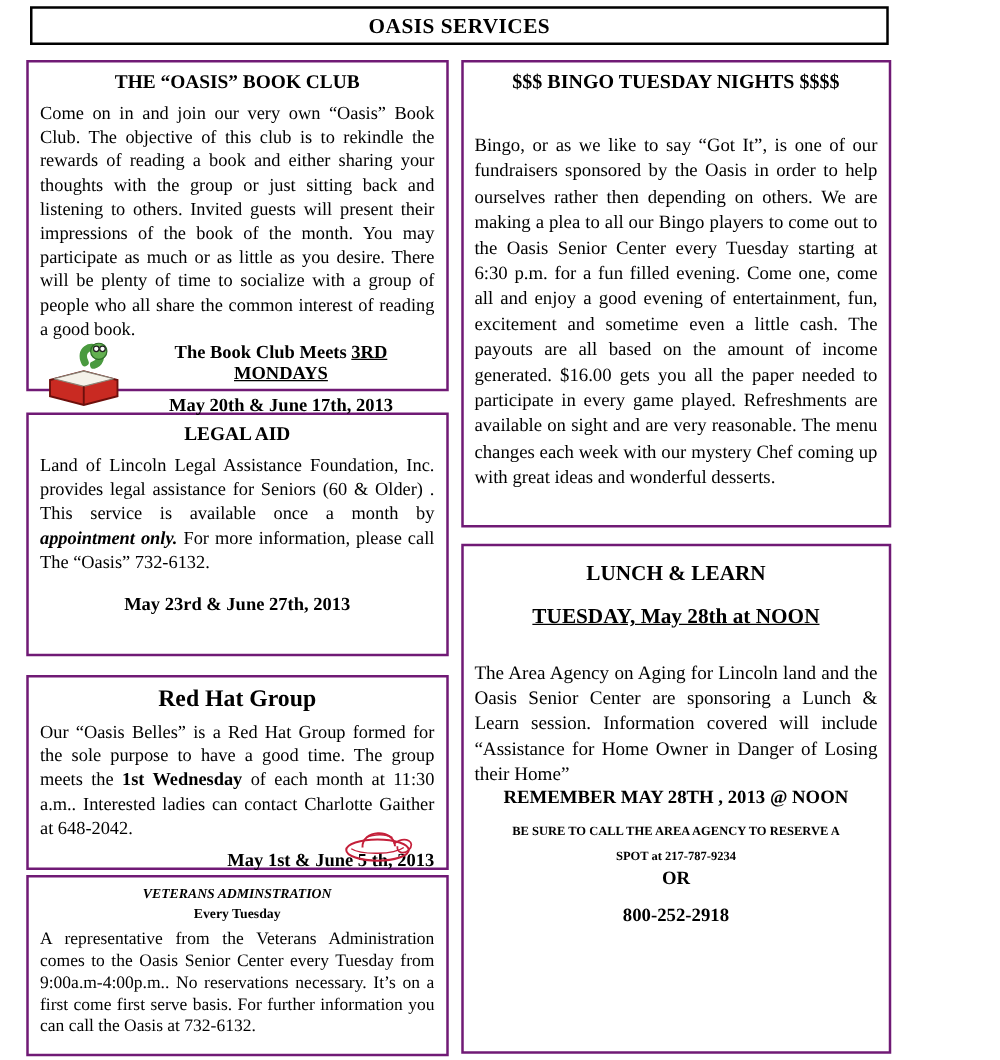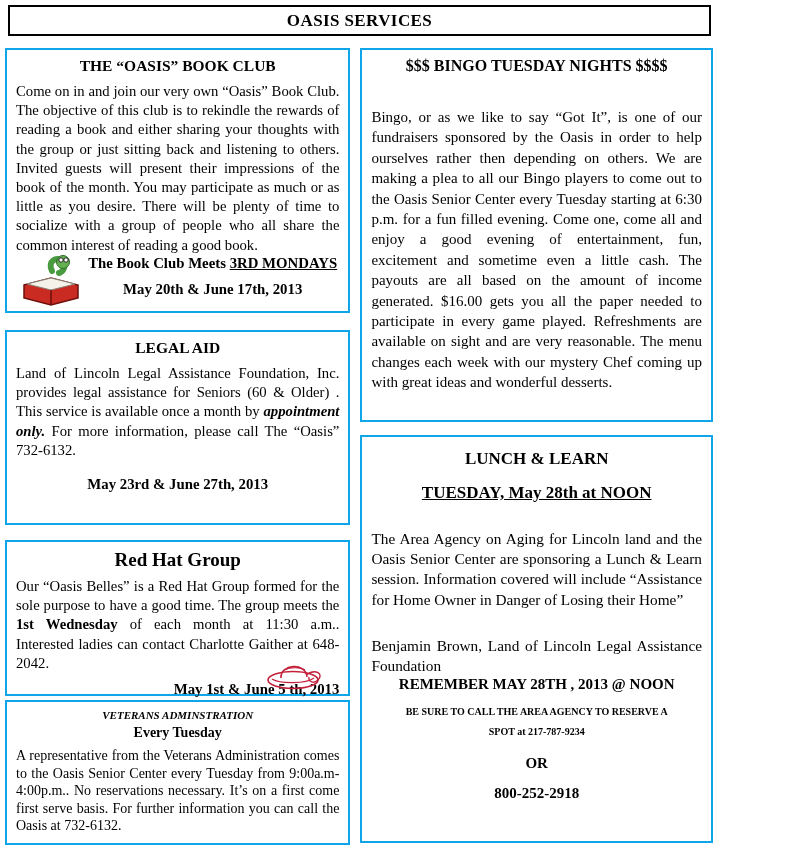--- a/index.html
+++ b/index.html
@@ -3,38 +3,38 @@
 <meta charset="utf-8">
 <style>
   * { margin: 0; padding: 0; box-sizing: border-box; }
   html, body { background: #ffffff; }
   body {
     width: 800px; height: 848px;
     font-family: "Liberation Serif", serif;
     color: #000;
     overflow: hidden;
   }
-  .page { width: 720px; height: 848px; padding: 5px 7px 0 5px; position: relative; }
+  .page { width: 720px; height: 848px; padding: 5px 7px 0 21px; position: relative; }
 
   .header-box {
     border: 2px solid #000;
     margin: 0 2px 12px 3px;
     height: 31px;
     display: flex; align-items: center; justify-content: center;
   }
   .header-box h1 { font-size: 17px; font-weight: bold; letter-spacing: 0.4px; }
 
   .columns { display: flex; gap: 10px; }
   .col-left  { width: 385px; }
   .col-right { width: 393px; }
 
-  .box { border: 2px solid #0ea5e9; padding: 5px 9px; background: #fff; }
+  .box { border: 2px solid #701a75; padding: 5px 9px; background: #fff; }
 
   .box-title { text-align: center; font-weight: bold; font-size: 15.5px; margin: 2px 0 7px; }
-  .box-subtitle { text-align: center; font-weight: bold; font-size: 14px; margin: 0 0 6px; }
+  .box-subtitle { text-align: center; font-weight: bold; font-size: 11px; margin: 0 0 6px; }
 
   .body-text { font-size: 14.7px; line-height: 19.2px; text-align: justify; }
 
   .center-bold { text-align: center; font-weight: bold; font-size: 14.8px; }
   .underline { text-decoration: underline; }
 
   
   .book-club { height: 265px; }
   .legal-aid { height: 195px; margin-top: 17px; }
   .red-hat   { height: 156px; margin-top: 15px; position: relative; }
@@ -63,21 +63,21 @@
   .bingo .box-title2 { text-align: center; font-weight: bold; font-size: 15px; margin-bottom: 7px; }
   .bingo .body-text { font-size: 15px; line-height: 20.4px; margin-top: 32px; }
   .bingo .footer-line { margin-top: 9px; font-size: 15px; }
 
   .lunch .box-title { font-size: 17px; margin-bottom: 14px; }
   .lunch .box-subtitle { font-size: 17px; text-decoration: underline; margin-bottom: 26px; }
   .lunch .body-text { font-size: 15.3px; line-height: 20.2px; }
   .lunch .speaker { margin-top: 26px; }
   .lunch .remember { font-size: 15px; }
   .lunch .call-line { margin-top: 9px; font-size: 10px; line-height: 19.5px; padding: 0 28px; }
-  .lunch .or-label { margin-top: 14px; font-size: 15px; }
+  .lunch .or-label { font-size: 15px; }
   .lunch .phone { margin-top: 13px; font-size: 15px; }
 
   svg { display: block; }
 </style>
 </head>
 <body>
 
 <div class="page">
 
   <header class="header-box">
@@ -143,21 +143,20 @@
 
       <section class="box bingo">
         <h2 class="box-title">$$$ BINGO TUESDAY NIGHTS $$$$</h2>
         <p class="body-text">Bingo, or as we like to say “Got It”, is one of  our fundraisers sponsored by the Oasis in order to help ourselves rather then depending on others. We are making a plea to all our Bingo players to come out to the Oasis Senior Center every Tuesday starting at 6:30 p.m. for a fun filled evening. Come one, come all and enjoy a good evening of entertainment, fun, excitement and sometime even a little cash. The payouts are all based on the amount of income generated. $16.00 gets you all the paper needed to participate in every game played. Refreshments are available on sight and are very reasonable. The menu changes each week with our mystery Chef coming up with great ideas and wonderful desserts.</p>
       </section>
 
       <section class="box lunch">
         <h2 class="box-title">LUNCH &amp; LEARN</h2>
         <div class="box-subtitle">TUESDAY,  May 28th at NOON</div>
         <p class="body-text">The Area Agency on Aging for Lincoln land and the Oasis Senior Center are sponsoring a Lunch &amp; Learn session. Information covered will include “Assistance for Home Owner in Danger of Losing their Home”</p>
-        <p class="body-text speaker">Benjamin Brown, Land of Lincoln Legal Assistance Foundation</p>
         <div class="center-bold remember">REMEMBER   MAY 28TH , 2013 @ NOON</div>
         <div class="center-bold call-line">BE SURE TO CALL THE AREA AGENCY TO RESERVE A SPOT at 217-787-9234</div>
         <div class="center-bold or-label">OR</div>
         <div class="center-bold phone">800-252-2918</div>
       </section>
 
     </div>
   </div>
 </div>
 

